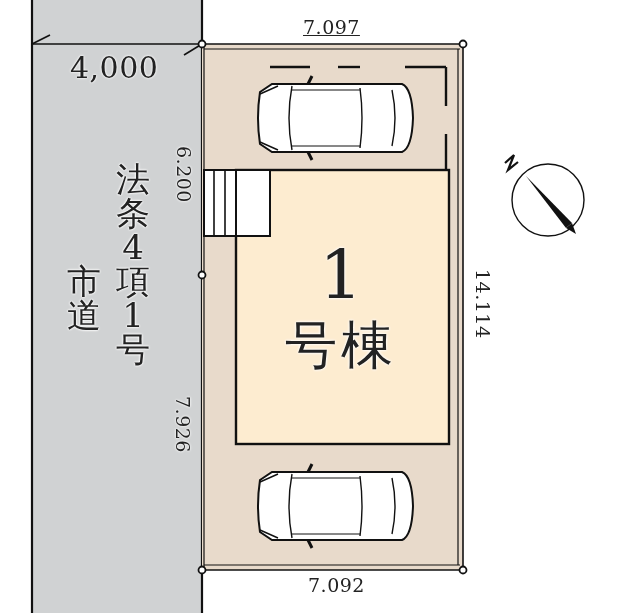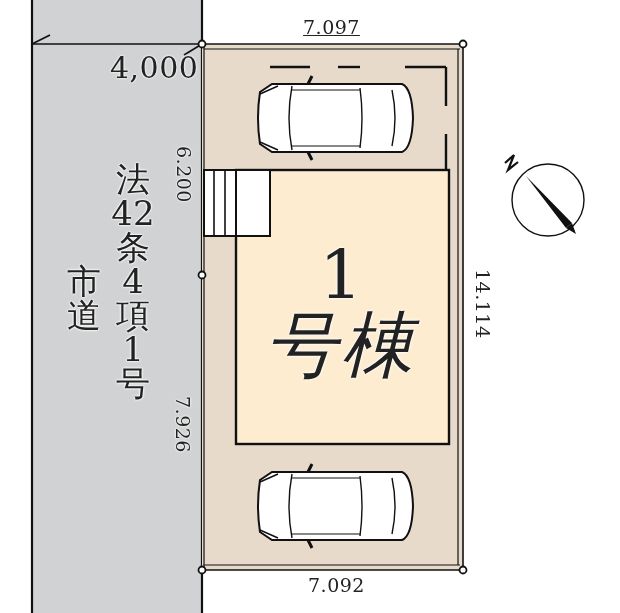--- a/index.html
+++ b/index.html
@@ -9,21 +9,21 @@
   .road-text { position:absolute; color:#222; font-size:34px; line-height:34px;
                text-shadow: 0 0 2px #fff, 0 0 2px #fff, 0 0 3px #fff; text-align:center; }
   .road-text span { display:block; }
   .dim { position:absolute; color:#222; font-size:19px; letter-spacing:0.5px;
          text-shadow:0 0 2px #fff, 0 0 3px #fff; white-space:nowrap; }
   .dim-v { transform:rotate(90deg); transform-origin:center center; }
   .big-dim { font-size:30px; }
   .bldg-label { position:absolute; color:#222; text-align:center;
                 text-shadow:0 0 3px #fff,0 0 3px #fff; }
   .bldg-num { font-size:68px; line-height:70px; }
-  .bldg-name { font-size:72px; line-height:70px; letter-spacing:4px;font-style:italic; }
+  .bldg-name { font-size:52px; line-height:70px; letter-spacing:4px; }
 </style>
 </head>
 <body>
 
 <svg class="plan" width="620" height="613" viewBox="0 0 620 613">
 
   <rect x="32" y="0" width="170" height="613" fill="#d0d2d3"></rect>
   <line x1="32" y1="0" x2="32" y2="613" stroke="#111" stroke-width="2.2"></line>
   <line x1="202" y1="0" x2="202" y2="613" stroke="#111" stroke-width="2.2"></line>
 
@@ -89,25 +89,24 @@
   </g>
 
   <g>
     <circle cx="548" cy="200" r="36" fill="#fff" stroke="#111" stroke-width="1.4"></circle>
     <polygon points="526,176 572,223 566,228" fill="#111"></polygon>
     <polygon points="566,228 572,223 576,234" fill="#111"></polygon>
     <path d="M505,163 L514,155 L508,170 L518,162" fill="none" stroke="#111" stroke-width="2.2"></path>
   </g>
 </svg>
 
-<div class="dim big-dim" style="left:70px; top:50px;margin-left:40px;">4,000</div>
+<div class="dim big-dim" style="left:70px; top:50px;">4,000</div>
 
 <div class="road-text" style="left:108px; top:162px; width:50px;">
   <span>法</span>
-  <span>42</span>
   <span>条</span>
   <span>4</span>
   <span>項</span>
   <span>1</span>
   <span>号</span>
 </div>
 <div class="road-text" style="left:62px; top:264px; width:44px;">
   <span>市</span>
   <span>道</span>
 </div>

